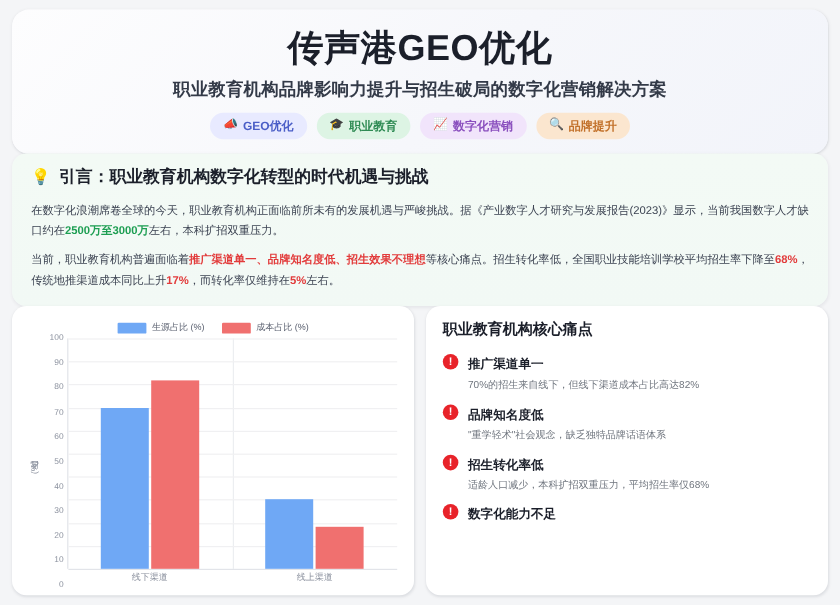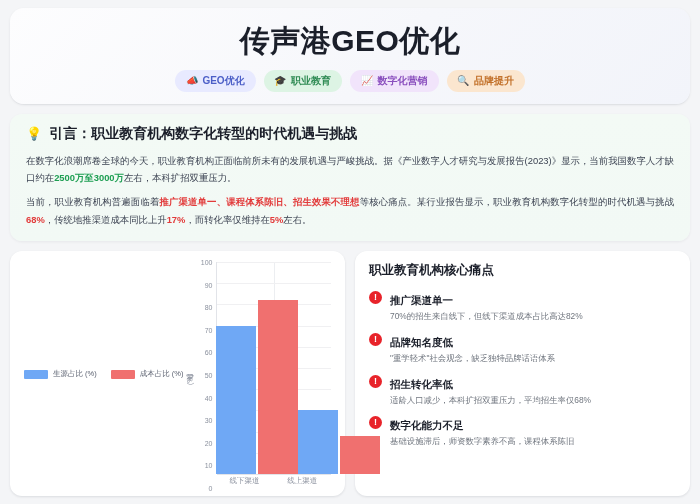--- a/index.html
+++ b/index.html
@@ -2,21 +2,21 @@
 <html><head>
 <meta charset="utf-8">
 <style>
   * { box-sizing: border-box; margin: 0; padding: 0; }
   html, body {
     width: 700px; height: 504px;
     background: #f4f5f7;
     font-family: "Liberation Sans", "DejaVu Sans", sans-serif;
     overflow: hidden;
   }
-  .page { width: 700px; height: 504px; padding: 8px 10px; display: flex; flex-direction: column; gap: 10px; }
+  .page { width: 700px; height: 504px; padding: 8px 10px; display: flex; flex-direction: column; }
 
   
   .hero {
     background: linear-gradient(135deg, #fdfdfe 0%, #f6f7fb 55%, #f2f4fa 100%);
     border-radius: 14px;
     box-shadow: 0 1px 3px rgba(18,24,40,.07), 0 1px 1px rgba(18,24,40,.04);
     padding: 14px 20px 12px;
     text-align: center;
   }
   .hero-title {
@@ -63,21 +63,21 @@
   .bottom { display: flex; gap: 10px; flex: 1; min-height: 0; }
   .card {
     background: #fff; border-radius: 12px;
     box-shadow: 0 1px 3px rgba(18,24,40,.07), 0 1px 2px rgba(18,24,40,.04);
     padding: 11px 14px 8px;
     flex: 1; min-width: 0; display: flex; flex-direction: column;
   }
   .card-title { font-size: 12.5px; font-weight: 700; color: #1b1f2a; margin-bottom: 4px; }
 
   
-  .chart-wrap { flex: 1; display: flex; flex-direction: row; min-height: 0; justify-content: flex-end; }
+  .chart-wrap { flex: 1; display: flex; flex-direction: column; min-height: 0; justify-content: flex-end; }
   .legend { display: flex; justify-content: center; gap: 14px; margin: 2px 0 4px; }
   .legend-item { display: flex; align-items: center; gap: 5px; font-size: 7.5px; color: #5b6170; }
   .swatch { width: 24px; height: 9px; border-radius: 1px; }
   .plot { flex: 1; display: flex; min-height: 0; }
   .ylabel {
     writing-mode: vertical-rl; transform: rotate(180deg);
     font-size: 7px; color: #8b919e; display: flex; align-items: center;
     justify-content: center; width: 12px; padding-bottom: 12px;
   }
   .yaxis {
@@ -114,20 +114,21 @@
   .pp-title { font-size: 10.5px; font-weight: 700; color: #1b1f2a; line-height: 1.3; }
   .pp-desc { font-size: 8.4px; color: #70767f; margin-top: 3px; line-height: 1.4; }
 </style>
 </head>
 <body>
 
 <div class="page">
 
   <section class="hero">
     <h1 class="hero-title">传声港GEO优化</h1>
+    <div class="hero-sub">职业教育机构品牌影响力提升与招生破局的数字化营销解决方案</div>
     <div class="tag-row">
       <span class="tag tag-blue">
         <span class="tg">📣</span>
         <span>GEO优化</span>
       </span>
       <span class="tag tag-green">
         <span class="tg">🎓</span>
         <span>职业教育</span>
       </span>
       <span class="tag tag-purple">
@@ -140,21 +141,21 @@
       </span>
     </div>
   </section>
 
   <section class="intro">
     <div class="intro-head">
       <span class="bulb">💡</span>
       <span>引言：职业教育机构数字化转型的时代机遇与挑战</span>
     </div>
     <p><span>在数字化浪潮席卷全球的今天，职业教育机构正面临前所未有的发展机遇与严峻挑战。据《产业数字人才研究与发展报告(2023)》显示，当前我国数字人才缺口约在</span><span class="g">2500万至3000万</span><span>左右，本科扩招双重压力。</span></p>
-    <p><span>当前，职业教育机构普遍面临着</span><span class="r">推广渠道单一、课程体系陈旧、招生效果不理想</span><span>等核心痛点。某行业报告显示，职业教育机构数字化转型的时代机遇与挑战</span><span class="r">68%</span><span>，传统地推渠道成本同比上升</span><span class="r">17%</span><span>，而转化率仅维持在</span><span class="r">5%</span><span>左右。</span></p>
+    <p><span>当前，职业教育机构普遍面临着</span><span class="r">推广渠道单一、品牌知名度低、招生效果不理想</span><span>等核心痛点。招生转化率低，全国职业技能培训学校平均招生率下降至</span><span class="r">68%</span><span>，传统地推渠道成本同比上升</span><span class="r">17%</span><span>，而转化率仅维持在</span><span class="r">5%</span><span>左右。</span></p>
   </section>
 
   <div class="bottom">
 
     <section class="card">
       <div class="chart-wrap">
         <div class="legend">
           <span class="legend-item">
             <span class="swatch" id="sw0" style="background: rgb(111, 168, 245);"></span>
             <span>生源占比 (%)</span>
@@ -223,19 +224,19 @@
           <div class="pp-item">
             <span class="pp-badge">!</span>
             <span class="pp-body"><span class="pp-title">品牌知名度低</span><div class="pp-desc">"重学轻术"社会观念，缺乏独特品牌话语体系</div></span>
           </div>
           <div class="pp-item">
             <span class="pp-badge">!</span>
             <span class="pp-body"><span class="pp-title">招生转化率低</span><div class="pp-desc">适龄人口减少，本科扩招双重压力，平均招生率仅68%</div></span>
           </div>
           <div class="pp-item">
             <span class="pp-badge">!</span>
-            <span class="pp-body"><span class="pp-title">数字化能力不足</span><div class="pp-desc">基础设施滞后，师资数字素养不高，课程体系陈旧</div></span>
+            <span class="pp-body"><span class="pp-title">数字化能力不足</span></span>
           </div>
         </div>
     </section>
 
   </div>
 </div>
 
 </body></html>

